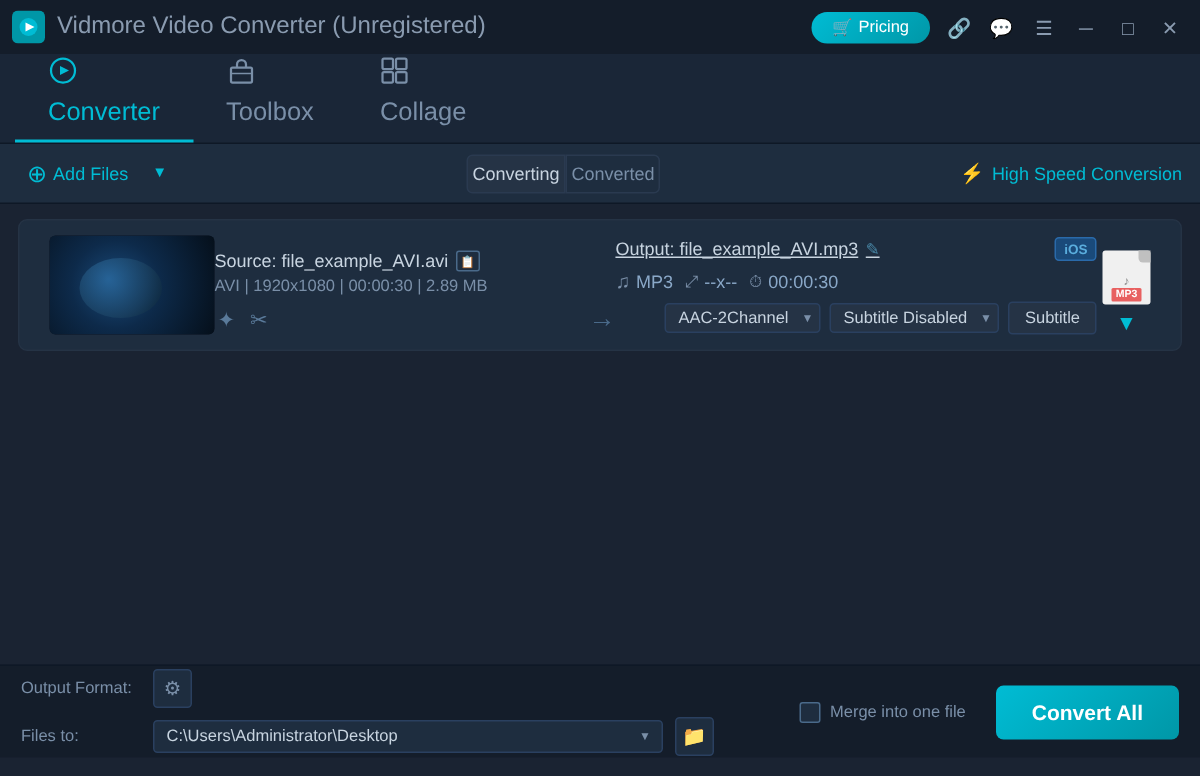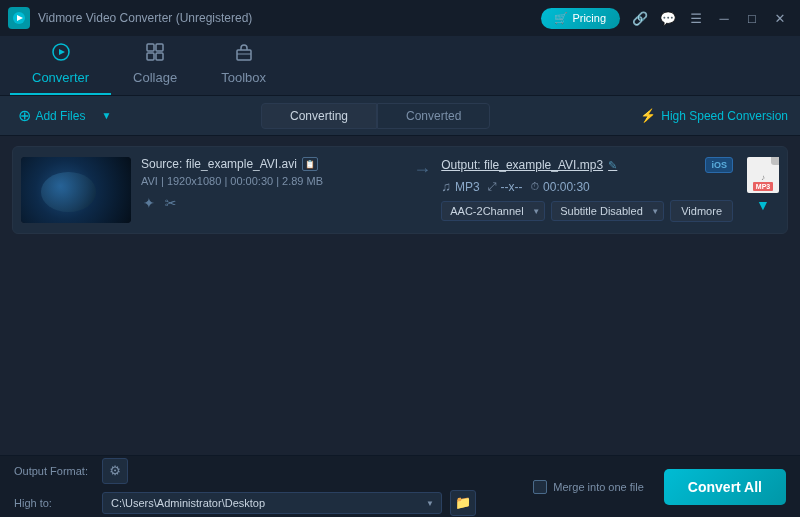--- a/index.html
+++ b/index.html
@@ -24,21 +24,21 @@
       user-select: none;
     }
     .title-bar-logo {
       width: 22px;
       height: 22px;
       margin-right: 8px;
       flex-shrink: 0;
     }
     .title-bar-text {
       flex: 1;
-      font-size: 12px;
+      font-size: 16px;
       color: #8a9bb0;
     }
     .title-bar-pricing {
       background: linear-gradient(135deg, #00bcd4, #0097a7);
       color: #fff;
       border: none;
       border-radius: 14px;
       padding: 4px 14px;
       font-size: 11px;
       cursor: pointer;
@@ -71,25 +71,24 @@
       height: 60px;
       background: #1a2637;
       display: flex;
       align-items: flex-end;
       padding: 0 10px;
       border-bottom: 1px solid #0e1826;
     }
     .nav-tab {
       display: flex;
       flex-direction: column;
-      align-items: center;
       padding: 6px 22px 8px;
       cursor: pointer;
       color: #7a8fa8;
-      font-size: 13px;
+      font-size: 17px;
       gap: 3px;
       position: relative;
       border-bottom: 2px solid transparent;
     }
     .nav-tab.active {
       color: #00bcd4;
       border-bottom: 2px solid #00bcd4;
     }
     .nav-tab .tab-icon {
       font-size: 18px;
@@ -124,21 +123,21 @@
       cursor: pointer;
       font-size: 10px;
     }
     .tab-switcher {
       flex: 1;
       display: flex;
       justify-content: center;
       gap: 0;
     }
     .tab-sw-btn {
-      padding: 5px 28px;
+      padding: 5px 3px;
       background: transparent;
       border: 1px solid #2a3a50;
       color: #7a8fa8;
       cursor: pointer;
       font-size: 12px;
     }
     .tab-sw-btn.active {
       color: #c8d4e0;
       background: #253345;
       border-color: #2a3a50;
@@ -163,24 +162,24 @@
       height: calc(517px - 36px - 60px - 40px - 62px);
       background: #1a2332;
       padding: 10px 12px;
       overflow-y: auto;
     }
 
     
     .file-item {
       background: #1e2d3f;
       border-radius: 6px;
-      padding: 10px 8px;
-      display: flex;
-      align-items: flex-start;
-      gap: 10px;
+      padding: 10px 20px;
+      display: flex;
+      align-items: flex-end;
+      gap: 0;
       min-height: 80px;
       border: 1px solid #253345;
     }
     .file-thumb {
       width: 110px;
       height: 66px;
       background: #0a1220;
       border-radius: 4px;
       flex-shrink: 0;
       overflow: hidden;
@@ -298,20 +297,21 @@
       align-items: center;
       gap: 4px;
     }
     .music-icon { color: #7a8fa8; font-size: 13px; }
     .dim-icon { color: #7a8fa8; font-size: 11px; }
     .clock-icon { color: #7a8fa8; font-size: 11px; }
     .output-controls-row {
       display: flex;
       align-items: center;
       gap: 6px;
+      margin-left: 33px;
     }
     .dropdown-select {
       background: #253345;
       border: 1px solid #2a4060;
       color: #c8d4e0;
       padding: 3px 8px;
       border-radius: 3px;
       font-size: 11px;
       cursor: pointer;
       appearance: none;
@@ -387,21 +387,21 @@
     
     .bottom-bar {
       height: 62px;
       background: #141d2a;
       border-top: 1px solid #0e1826;
       display: flex;
       align-items: center;
       padding: 0 14px;
       gap: 10px;
       position: absolute;
-      bottom: 0;
+      bottom: 12px;
       left: 0;
       right: 0;
     }
     .bottom-left {
       display: flex;
       flex-direction: column;
       gap: 6px;
       flex: 1;
     }
     .bottom-row {
@@ -516,37 +516,37 @@
       <svg width="20" height="20" viewBox="0 0 20 20" fill="none">
         <circle cx="10" cy="10" r="8" stroke="#00bcd4" stroke-width="1.5"></circle>
         <polygon points="8,7 14,10 8,13" fill="#00bcd4"></polygon>
       </svg>
     </span>
     <span>Converter</span>
   </div>
   <div class="nav-tab">
     <span class="tab-icon">
       <svg width="20" height="20" viewBox="0 0 20 20" fill="none">
+        <rect x="3" y="8" width="14" height="10" rx="1" stroke="#7a8fa8" stroke-width="1.5"></rect>
+        <path d="M7 8V6a3 3 0 016 0v2" stroke="#7a8fa8" stroke-width="1.5"></path>
+        <line x1="3" y1="12" x2="17" y2="12" stroke="#7a8fa8" stroke-width="1"></line>
+      </svg>
+    </span>
+    <span>Toolbox</span>
+  </div>
+  <div class="nav-tab">
+    <span class="tab-icon">
+      <svg width="20" height="20" viewBox="0 0 20 20" fill="none">
         <rect x="2" y="2" width="7" height="7" rx="1" stroke="#7a8fa8" stroke-width="1.5"></rect>
         <rect x="11" y="2" width="7" height="7" rx="1" stroke="#7a8fa8" stroke-width="1.5"></rect>
         <rect x="2" y="11" width="7" height="7" rx="1" stroke="#7a8fa8" stroke-width="1.5"></rect>
         <rect x="11" y="11" width="7" height="7" rx="1" stroke="#7a8fa8" stroke-width="1.5"></rect>
       </svg>
     </span>
     <span>Collage</span>
-  </div>
-  <div class="nav-tab">
-    <span class="tab-icon">
-      <svg width="20" height="20" viewBox="0 0 20 20" fill="none">
-        <rect x="3" y="8" width="14" height="10" rx="1" stroke="#7a8fa8" stroke-width="1.5"></rect>
-        <path d="M7 8V6a3 3 0 016 0v2" stroke="#7a8fa8" stroke-width="1.5"></path>
-        <line x1="3" y1="12" x2="17" y2="12" stroke="#7a8fa8" stroke-width="1"></line>
-      </svg>
-    </span>
-    <span>Toolbox</span>
   </div>
 </div>
 
 <div class="toolbar">
   <button class="add-files-btn">
     <span style="font-size:16px;color:#00bcd4;">⊕</span>
     <span>Add Files</span>
   </button>
   <button class="add-files-dropdown">▼</button>
 
@@ -608,42 +608,42 @@
         <div class="select-wrapper">
           <select class="dropdown-select">
             <option>AAC-2Channel</option>
           </select>
         </div>
         <div class="select-wrapper">
           <select class="dropdown-select">
             <option>Subtitle Disabled</option>
           </select>
         </div>
-        <button class="settings-btn">Vidmore</button>
+        <button class="settings-btn">Subtitle</button>
       </div>
     </div>
 
     <div style="display:flex;flex-direction:column;align-items:center;gap:4px;margin-left:4px;">
       <div class="format-file-icon">
         <span class="format-file-note">♪</span>
         <span class="format-file-label">MP3</span>
       </div>
       <button style="background:transparent;border:none;color:#00bcd4;cursor:pointer;font-size:14px;">▼</button>
     </div>
   </div>
 </div>
 
 <div class="bottom-bar">
   <div class="bottom-left">
     <div class="bottom-row">
       <span class="bottom-label">Output Format:</span>
       <div class="bottom-icon-btn">⚙</div>
     </div>
     <div class="bottom-row">
-      <span class="bottom-label">High to:</span>
+      <span class="bottom-label">Files to:</span>
       <div class="bottom-select-wrapper">
         <select class="bottom-select">
           <option>C:\Users\Administrator\Desktop</option>
         </select>
       </div>
       <div class="bottom-icon-btn">📁</div>
     </div>
   </div>
 
   <div class="merge-checkbox-area">

